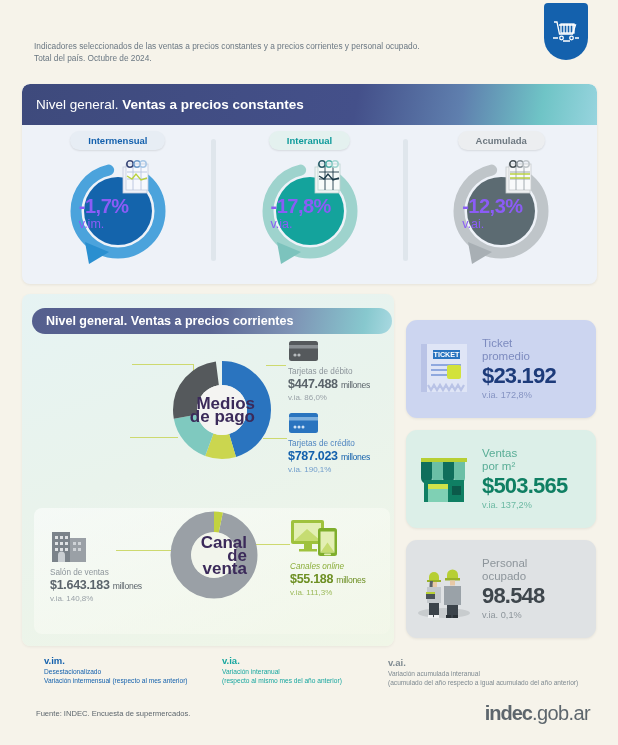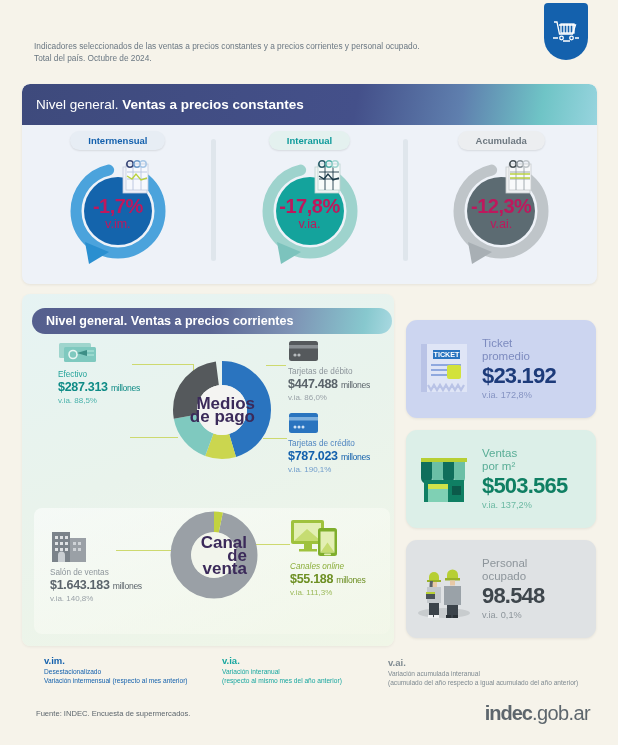--- a/index.html
+++ b/index.html
@@ -65,21 +65,21 @@
   }
   .pill-blue { background: #e7edf4; color: #1461ad; }
   .pill-teal { background: #e4f1ef; color: #0f9b9b; }
   .pill-gray { background: #eceef0; color: #6d7880; }
 
   .donut-wrap { position: relative; width: 118px; height: 112px; margin-top: 4px; }
   .donut-wrap svg { position: absolute; left: 0; top: 0; }
   .donut-center {
     position: absolute; left: 50%; top: 53%;
     transform: translate(-50%,-50%);
-    width: 78px; text-align: center; color: #be185d;
+    width: 78px; text-align: left; color: #8b5cf6;
   }
   .donut-val { font-size: 20px; font-weight: bold; line-height: 21px; letter-spacing: -0.5px; }
   .donut-lab { font-size: 12.5px; line-height: 14px; }
   .mini-doc { position: absolute; left: 50%; top: 6px; transform: translateX(-50%); }
   .kpi-sep {
     position: absolute; top: 24px; width: 5px; height: 122px;
     background: #dfe6ec; border-radius: 3px;
   }
   #sep1 { left: 189px; }
   #sep2 { left: 381px; }
@@ -311,37 +311,20 @@
 
           <circle cx="52" cy="52" r="37" fill="none" stroke="#55595c" stroke-width="24" stroke-dasharray="60 172.5" stroke-dashoffset="-167.4" transform="rotate(-90 52 52)"></circle>
           <circle cx="52" cy="52" r="25" fill="#f4f4f2"></circle>
         </svg>
         <div class="d2label">
           <div>Medios</div>
           <div>de pago</div>
         </div>
       </div>
 
-      <div class="ditem c-teal" style="left:36px; top:0px;">
-        <div>
-          <svg width="44" height="26" viewBox="0 0 44 26">
-            <rect x="1" y="3" width="32" height="15" rx="1.5" fill="#9fd5cd"></rect>
-            <rect x="6" y="7" width="32" height="15" rx="1.5" fill="#7fc9bf"></rect>
-            <circle cx="15" cy="14.5" r="4" fill="none" stroke="#eaf6f3" stroke-width="1.6"></circle>
-            <path d="M19 13 l10 -3 l0 6 z" fill="#3d8f86"></path>
-            <path d="M29 11h7M29 15h7" stroke="#a4ded4" stroke-width="1.4"></path>
-          </svg>
-        </div>
-        <div class="dlabel">Efectivo</div>
-        <div class="dval">
-          <span>$287.313</span>
-          <small>millones</small>
-        </div>
-        <div class="dvia">v.ia. 88,5%</div>
-      </div>
 
 
       <div class="ditem c-gray" style="left:266px; top:0px;">
         <div>
           <svg width="32" height="23" viewBox="0 0 32 23">
             <rect x="1" y="1" width="29" height="20" rx="2.5" fill="#55595c"></rect>
             <rect x="1" y="5" width="29" height="3.5" fill="#8a8f93"></rect>
             <circle cx="7" cy="15" r="1.6" fill="#b7bbbe"></circle>
             <circle cx="11" cy="15" r="1.6" fill="#b7bbbe"></circle>
           </svg>

